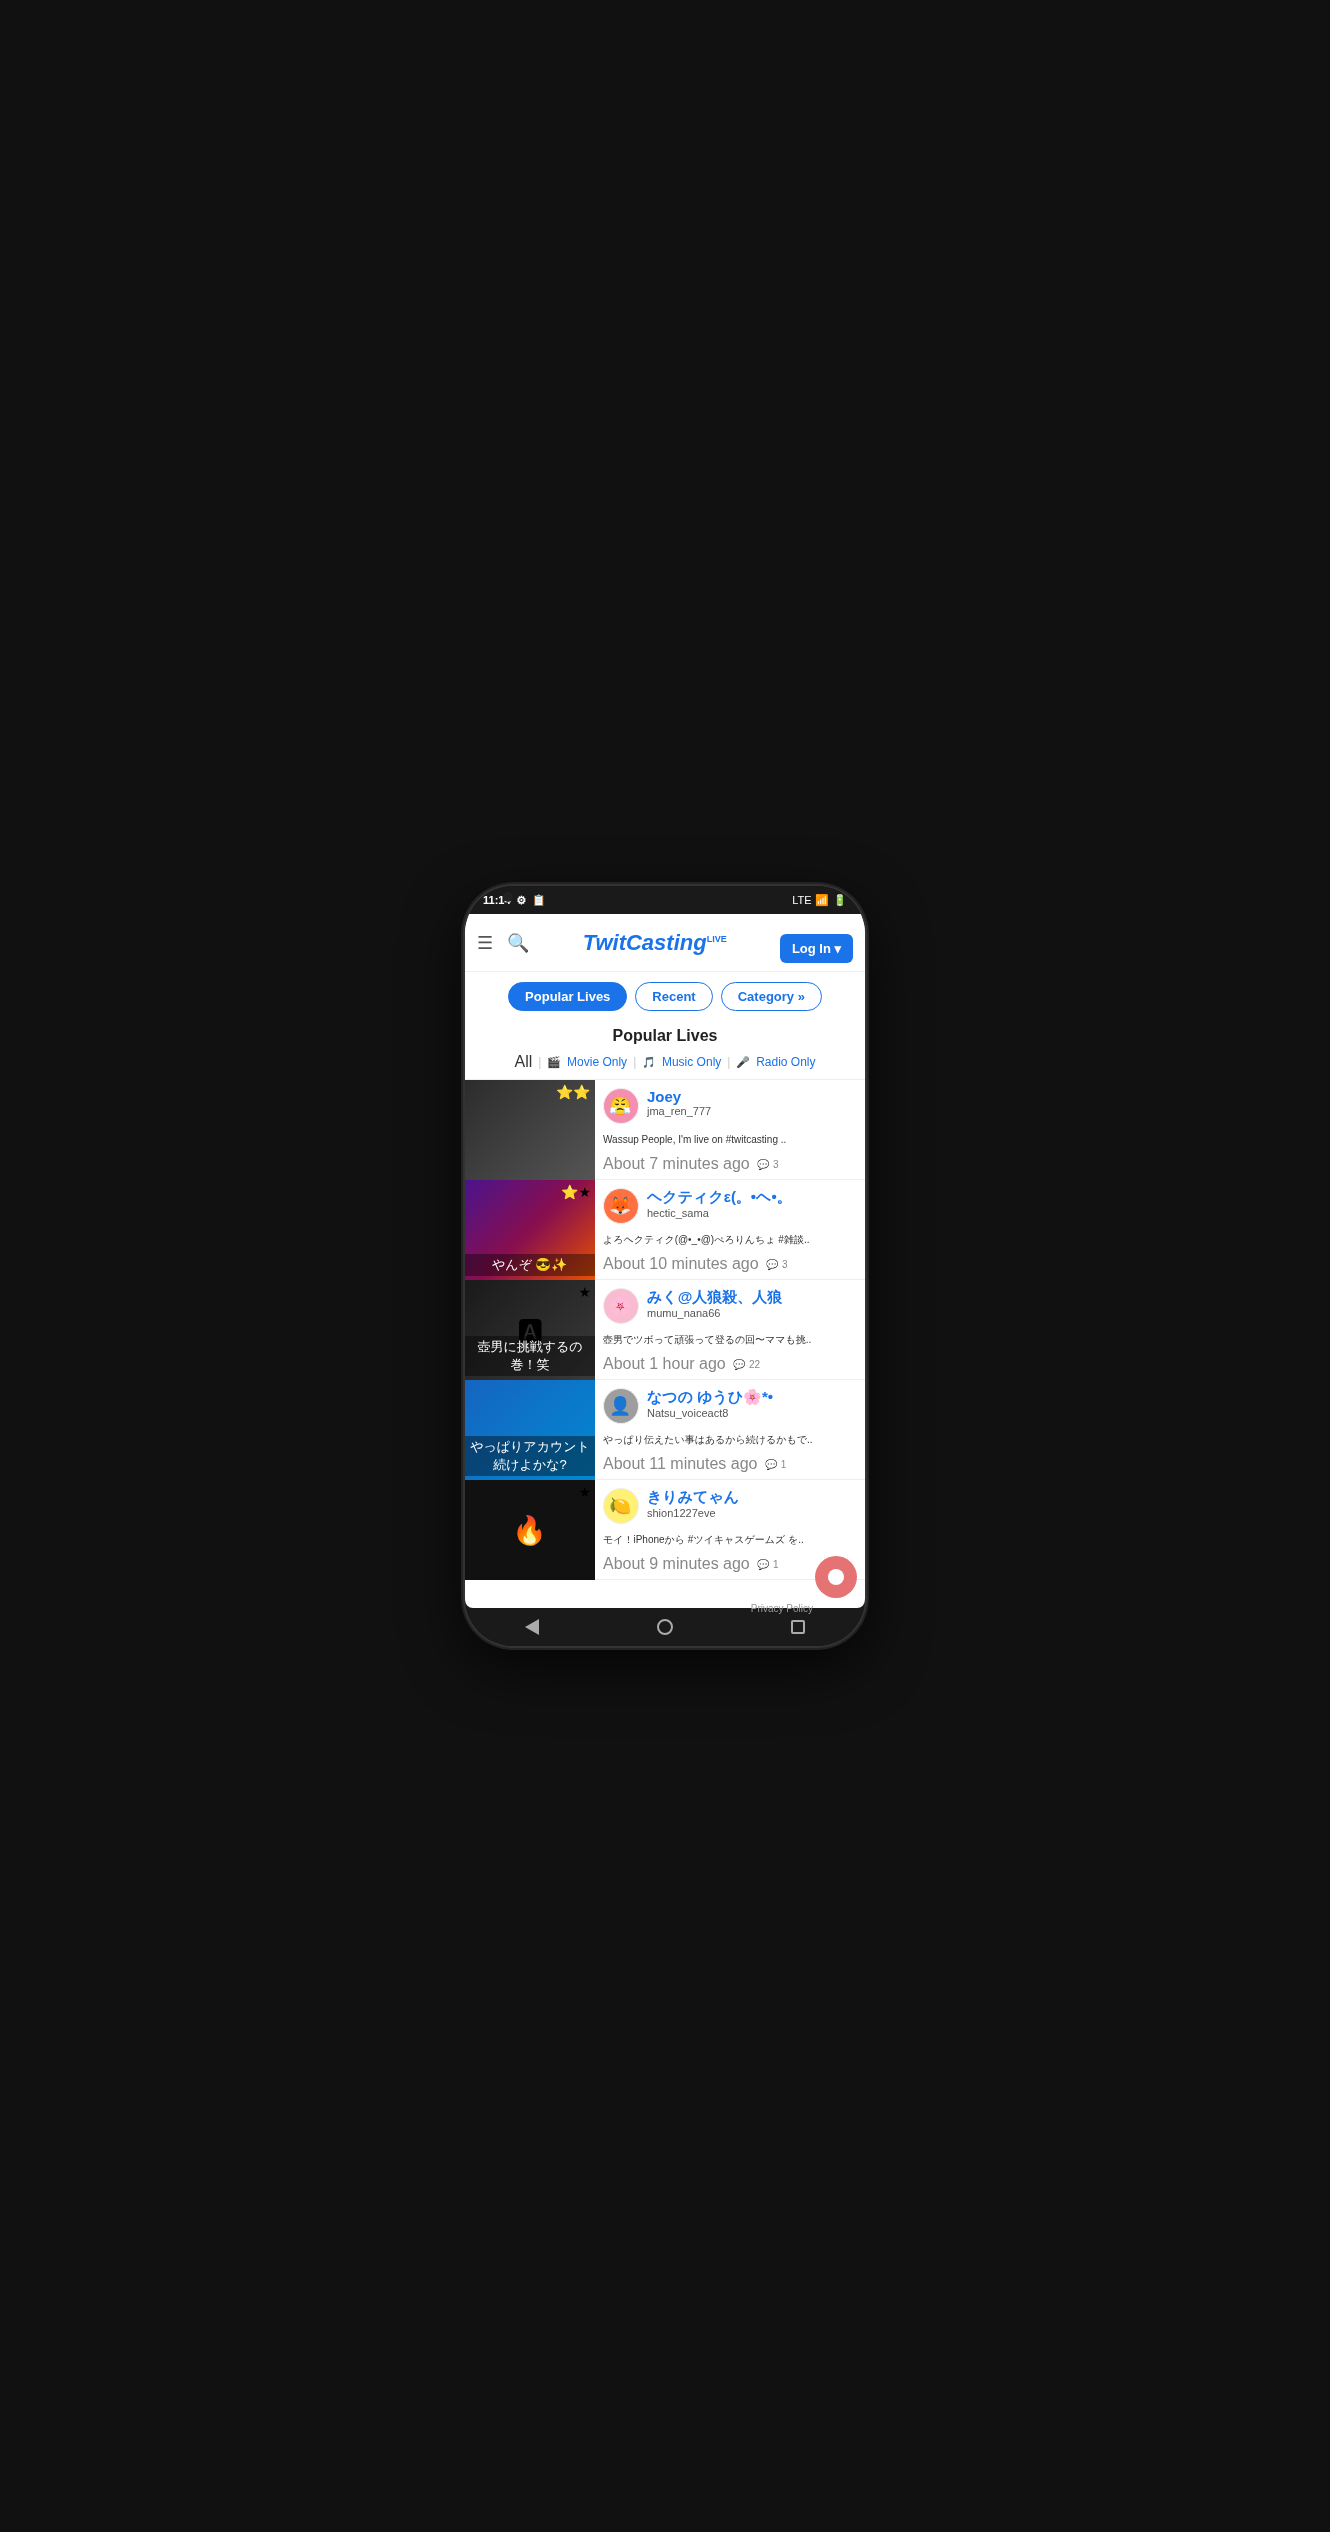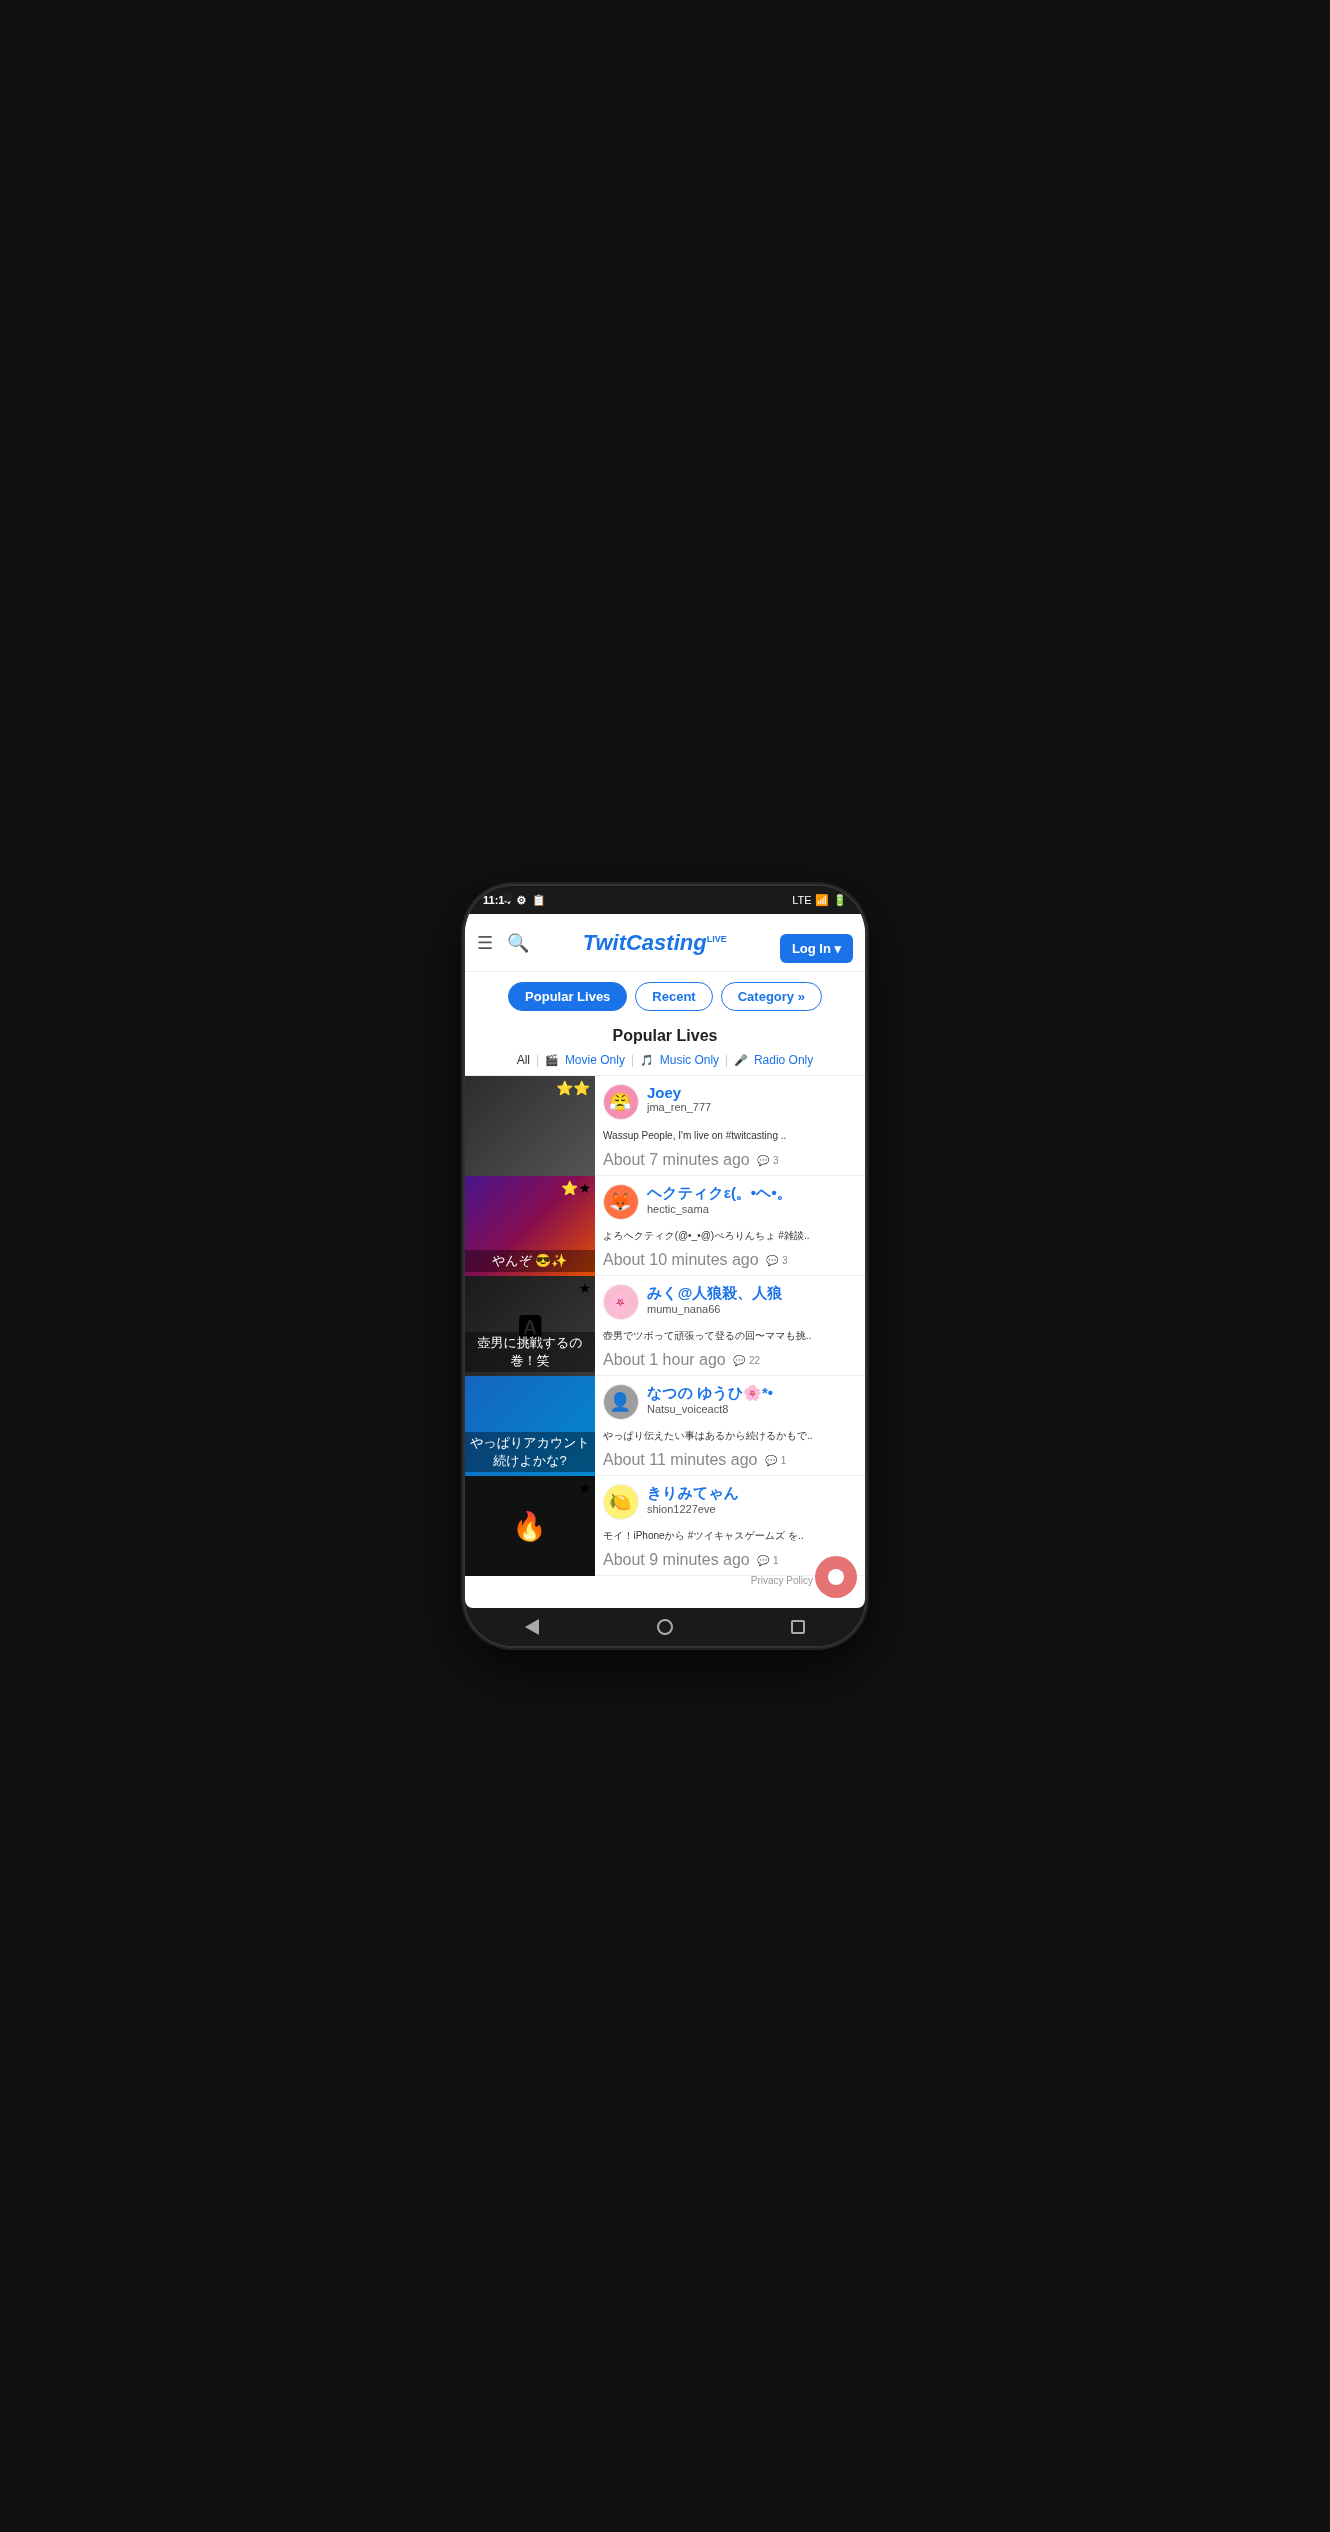--- a/index.html
+++ b/index.html
@@ -157,21 +157,21 @@
       flex-shrink: 0;
       border-bottom: 1px solid #eee;
     }
     .filter-link {
       color: #1a73e8;
       cursor: pointer;
       font-size: 12px;
     }
     .filter-all {
       color: #333;
-      font-size: 12px;
+      font-size: 16px;
     }
     .filter-sep {
       color: #ccc;
     }
     .filter-icon {
       font-size: 11px;
     }
     .content {
       flex: 1;
       overflow-y: auto;
@@ -512,21 +512,21 @@
     </div>
   </div>
       </div>
 
   </div>
 
   <div class="fab" style="position:absolute; bottom:48px; right:8px; z-index:10;">
     <div class="fab-inner"></div>
   </div>
 
-  <div class="privacy-policy" style="position:absolute; bottom:60px; right:52px; z-index:9;">Privacy Policy</div>
+  <div class="privacy-policy" style="position:absolute; bottom:32px; right:52px; z-index:9;">Privacy Policy</div>
 
   <div class="bottom-nav">
     <div class="nav-btn">
       <div class="nav-triangle"></div>
     </div>
     <div class="nav-btn">
       <div class="nav-circle"></div>
     </div>
     <div class="nav-btn">
       <div class="nav-square"></div>

